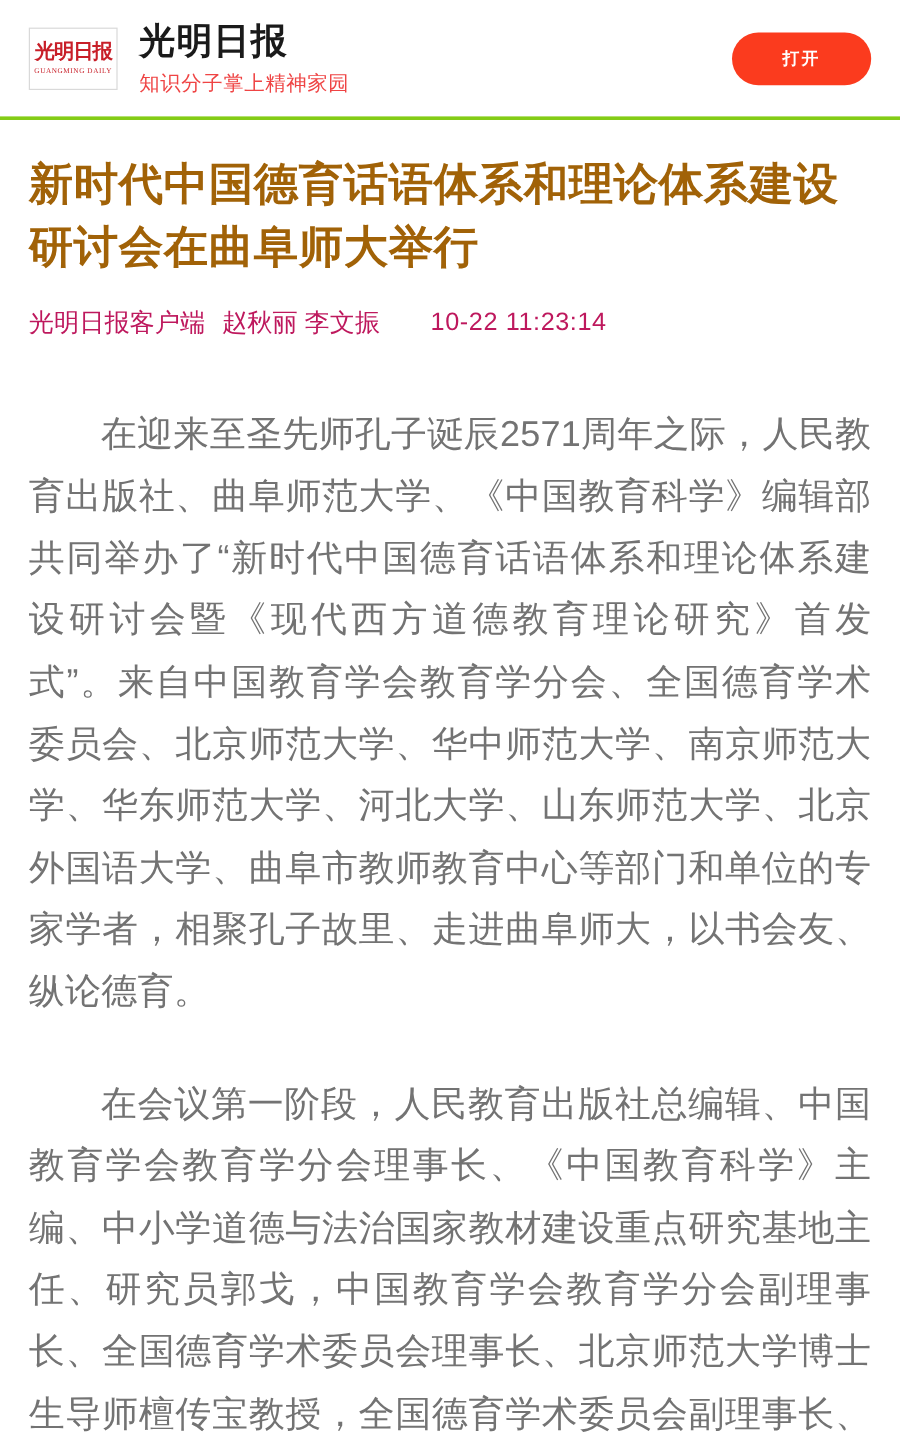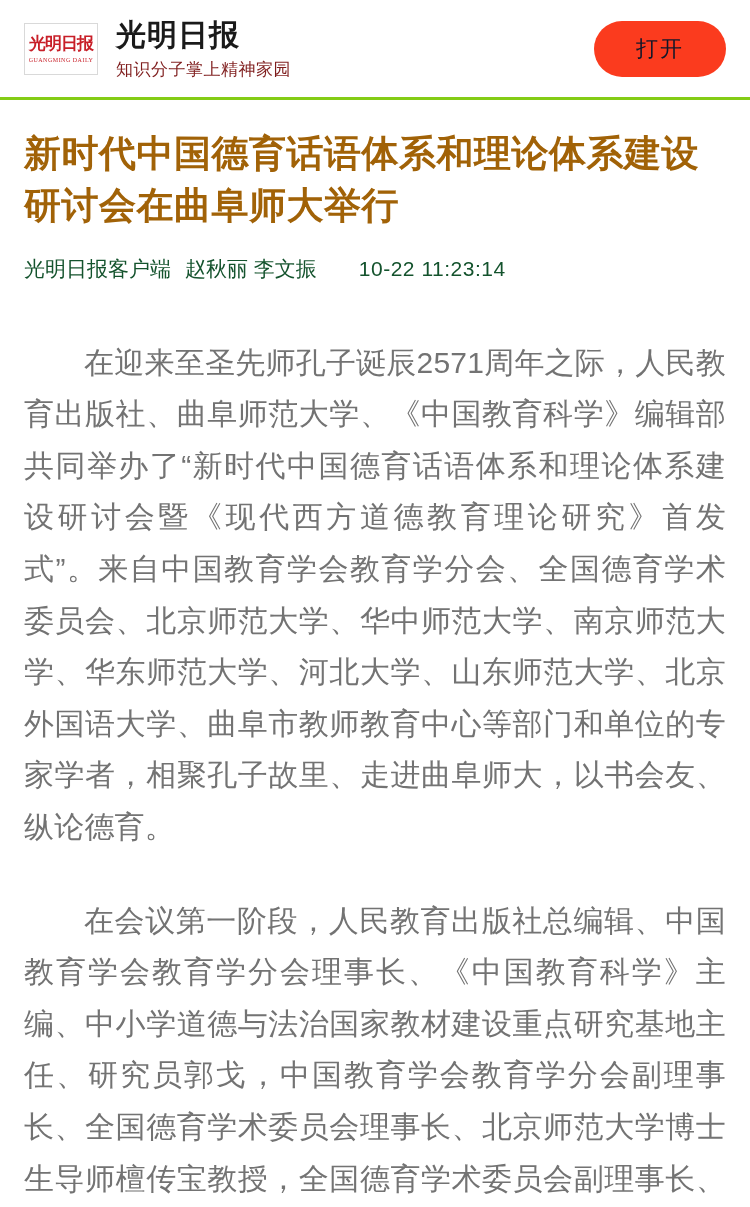--- a/index.html
+++ b/index.html
@@ -57,54 +57,55 @@
   }
   .brand-title {
     font-size: 30px;
     font-weight: bold;
     color: #1a1a1a;
     line-height: 1.12;
     letter-spacing: 1px;
   }
   .brand-sub {
     font-size: 17px;
-    color: #7f1d1d;
+    color: #ef4444;
     margin-top: 6px;
     letter-spacing: 0.5px;
   }
   .open-btn {
     flex: 0 0 auto;
     background: #fb3b1e;
-    color: #0f172a;
-    font-size: 22px;
+    color: #ffffff;
+    font-size: 14px;
     border: none;
     border-radius: 30px;
     padding: 13px 42px;
     cursor: pointer;
     letter-spacing: 2px;
     font-family: inherit;
+    font-weight: bold;
   }
 
   
   .article {
     padding: 28px 24px 0 24px;
   }
   .headline {
     font-size: 37px;
     font-weight: bold;
     color: #a16207;
     line-height: 1.42;
     letter-spacing: 0.5px;
     margin: 0 0 22px 0;
   }
   .meta {
     display: flex;
     align-items: center;
     flex-wrap: wrap;
-    color: #14532d;
+    color: #be185d;
     font-size: 21px;
     margin-bottom: 54px;
   }
   .meta .src { margin-right: 14px; }
   .meta .authors { margin-right: 42px; }
   .meta .time { letter-spacing: 0.5px; }
 
   .body-text p {
     font-size: 30px;
     line-height: 1.72;

